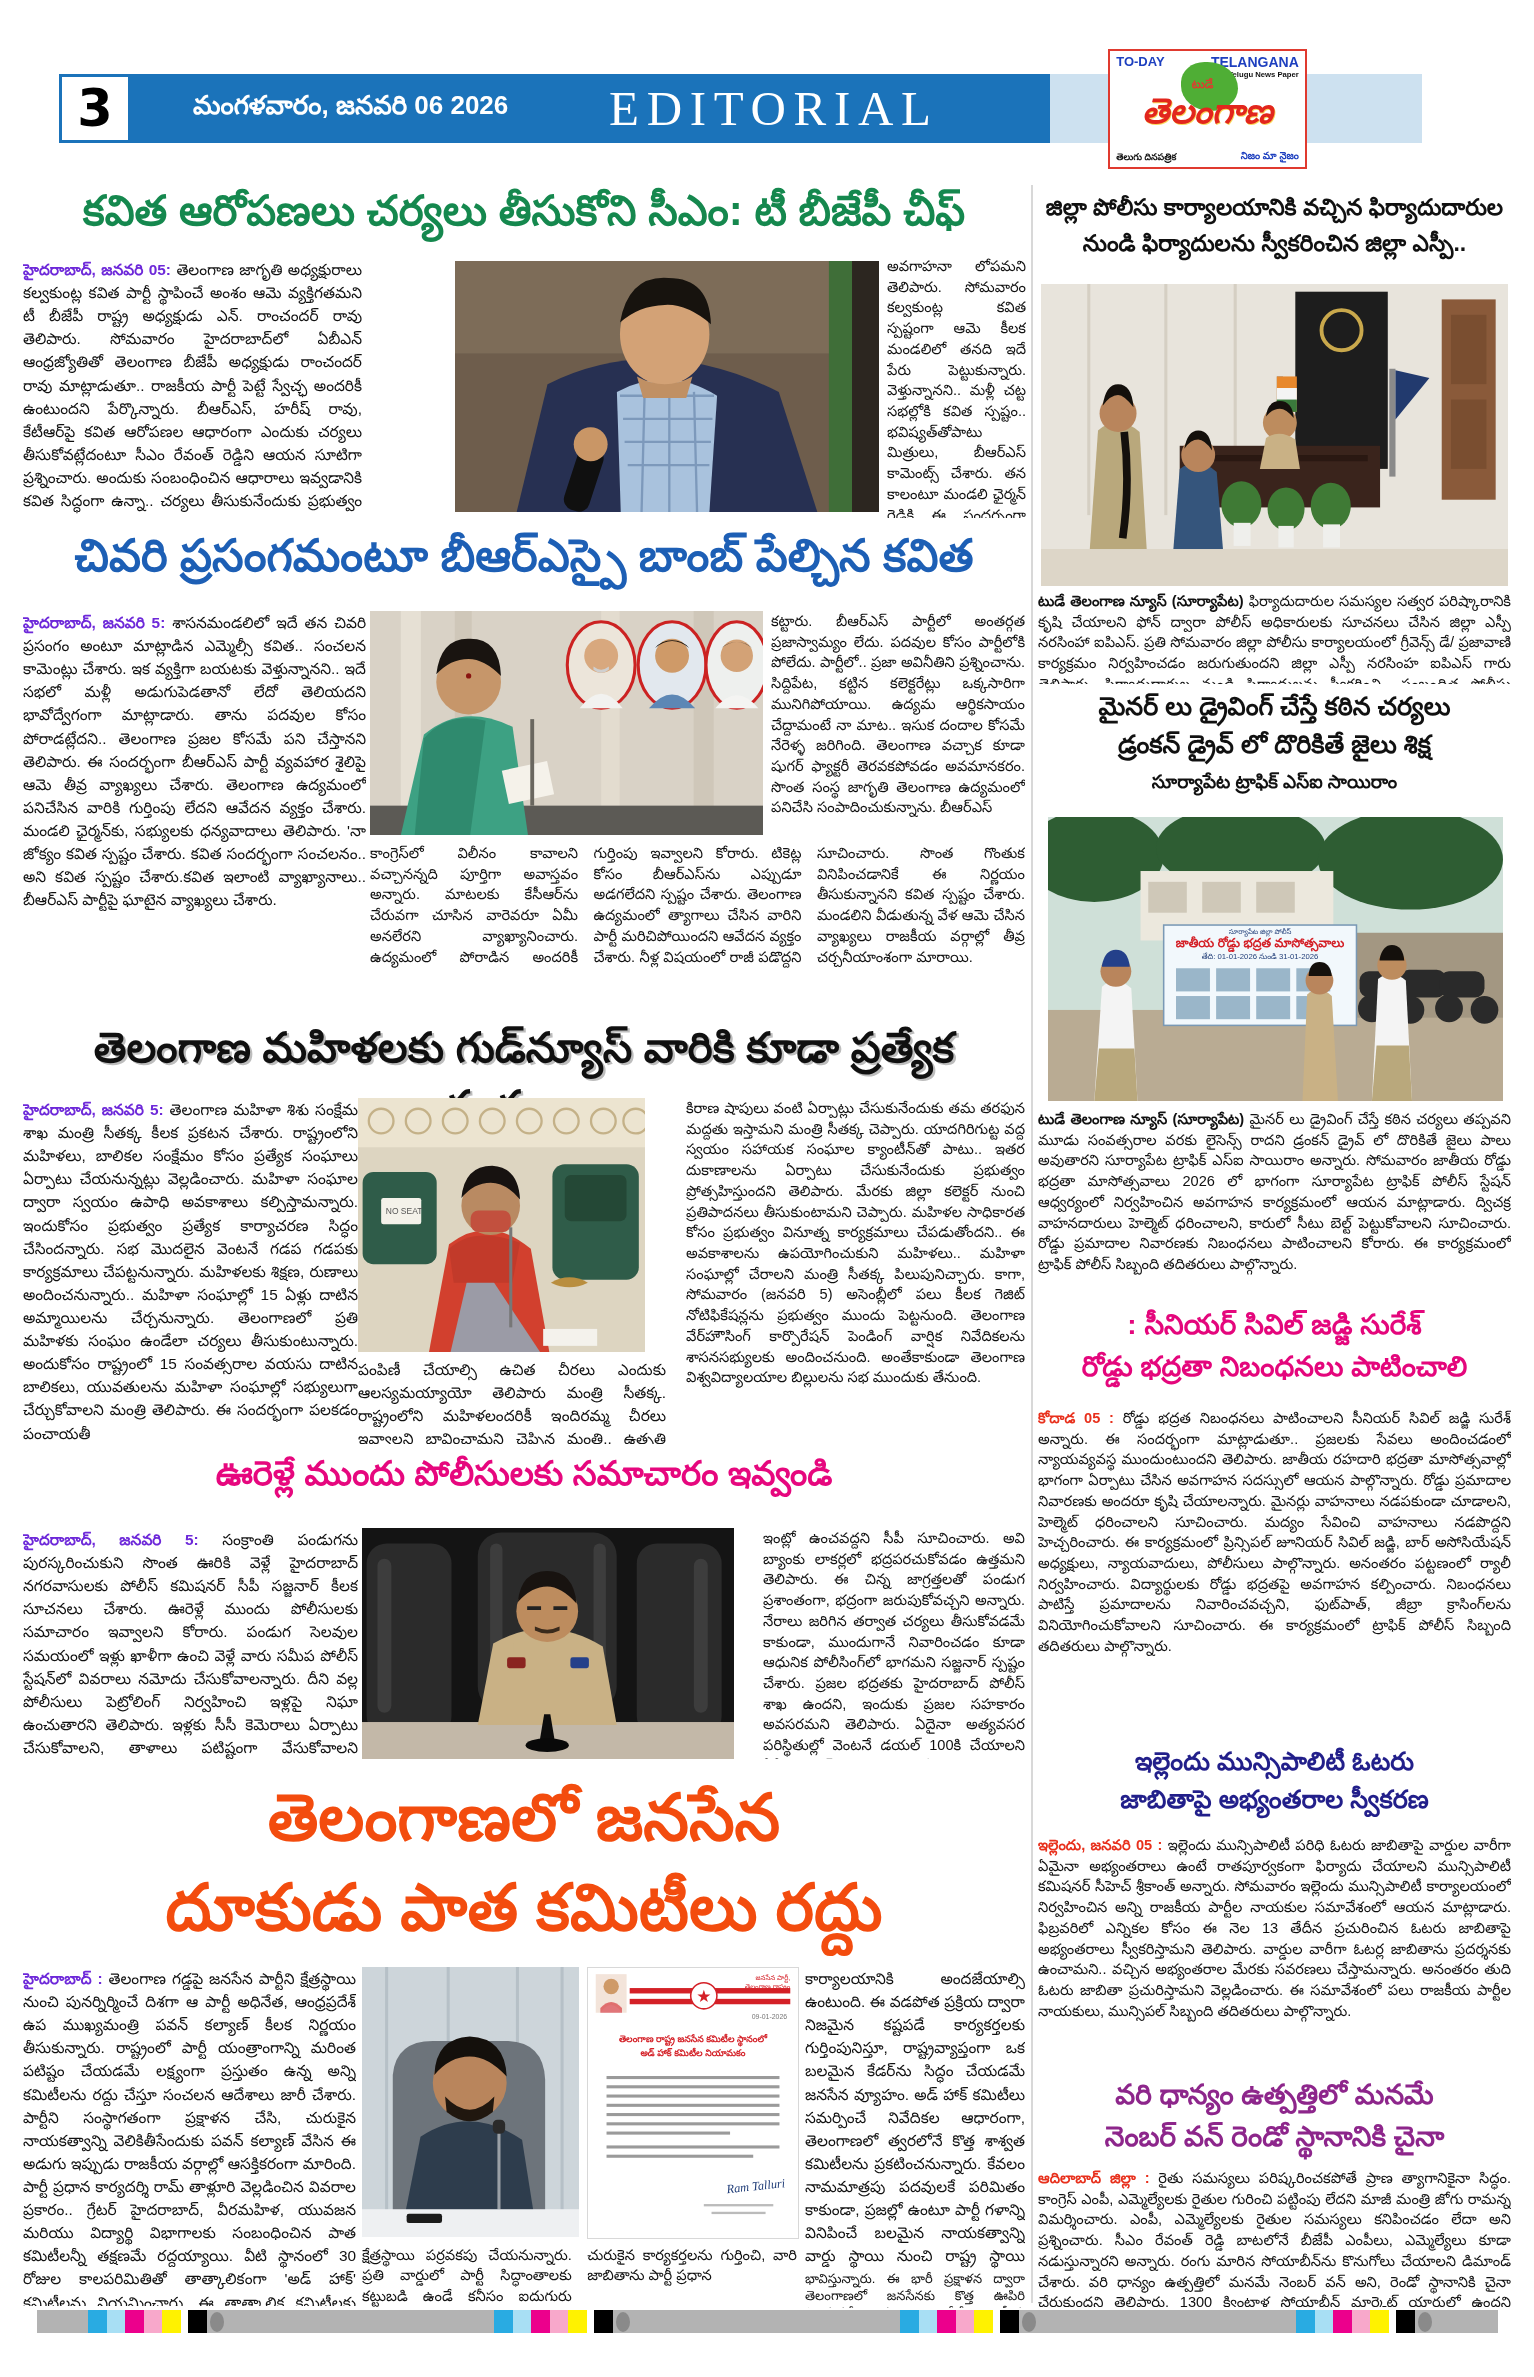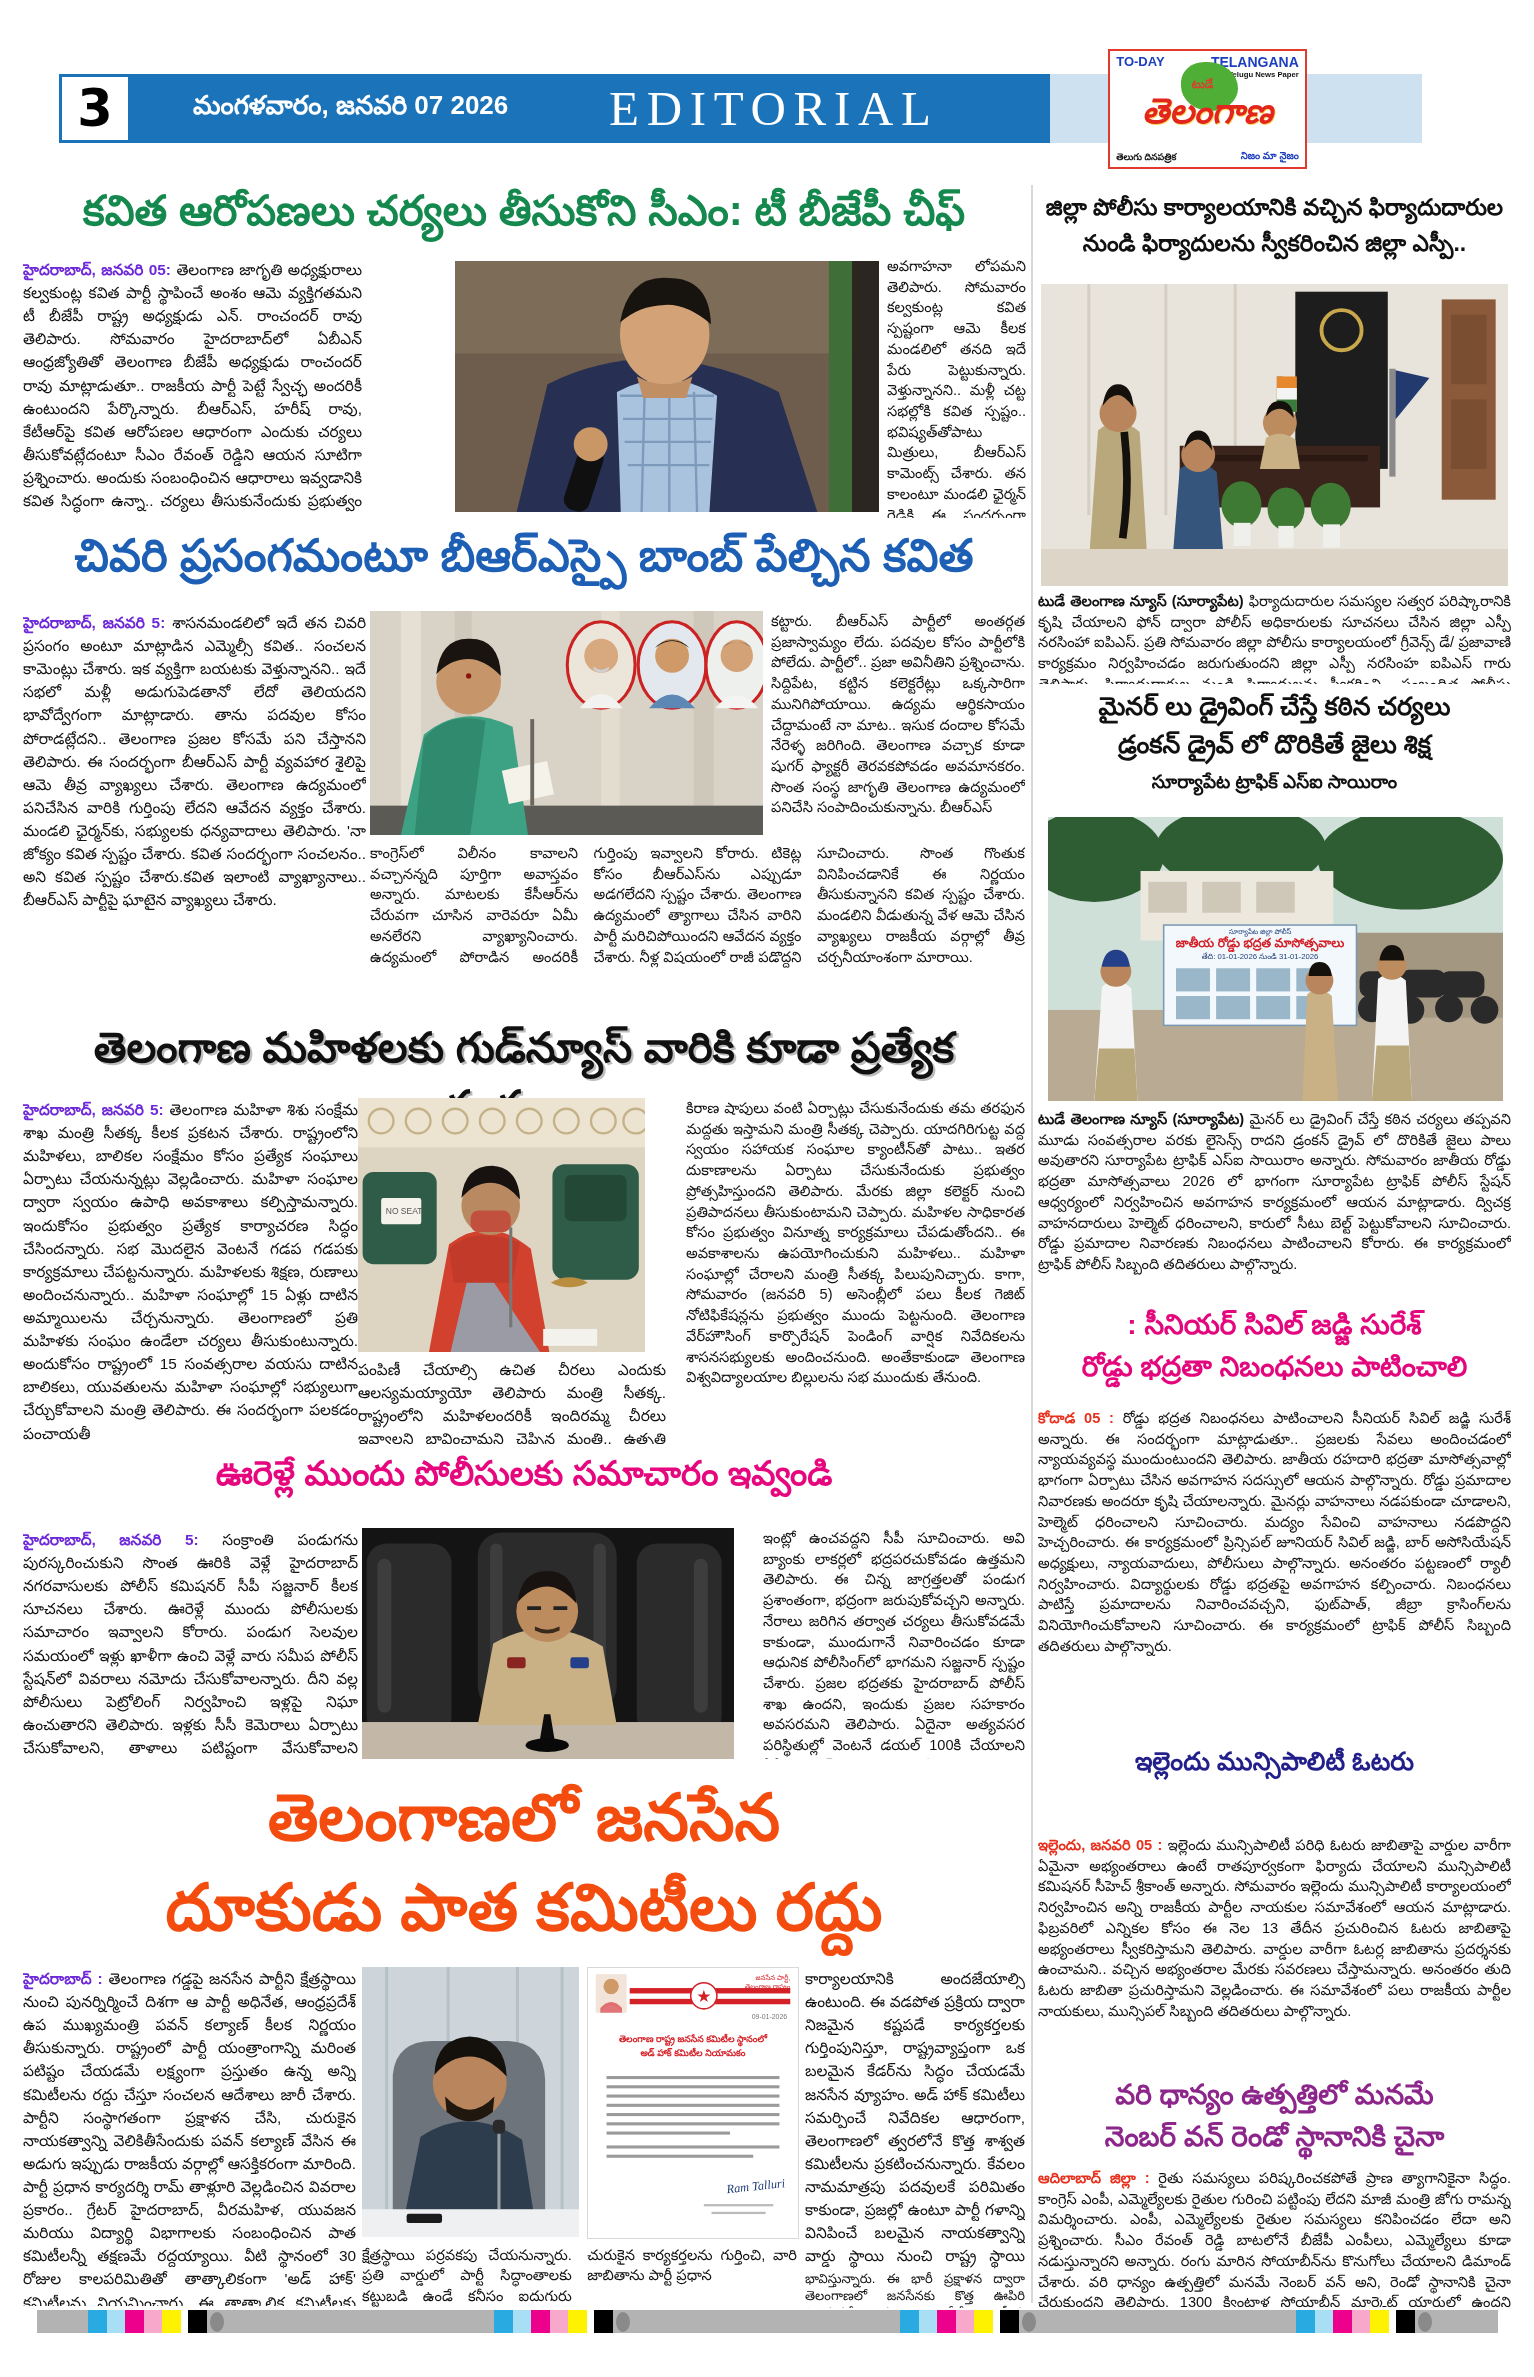--- a/index.html
+++ b/index.html
@@ -60,21 +60,21 @@
 <body>
 
 <div class="page">
 
   <div class="abs lightband" style="left:1050px;top:74px;width:372px;height:69px;"></div>
   <div class="abs bluebar" style="left:59px;top:74px;width:991px;height:69px;"></div>
   <div class="abs numbox" style="left:62px;top:77px;width:66px;height:63px;">
       <span>3</span>
     </div>
   <div class="abs hdate" style="left:193px;top:74px;">
-      <span>మంగళవారం, జనవరి 07  2026</span>
+      <span>మంగళవారం, జనవరి 06  2026</span>
     </div>
   <div class="abs masthead" style="left:609px;top:74px;">EDITORIAL</div>
 
   <div class="abs logo" style="left:1108px;top:49px;width:199px;height:120px;">
     <span class="tl">TO-DAY</span>
     <span class="tr"><span>TELANGANA</span><small>Telugu News Paper</small></span>
     <span class="map">
         <span>టుడే</span>
       </span>
     <span class="script">తెలంగాణ</span>
@@ -405,20 +405,21 @@
     <div>: సీనియర్ సివిల్ జడ్జి సురేశ్</div>
     <div>రోడ్డు భద్రతా నిబంధనలు పాటించాలి</div>
   </div>
   <div class="abs bt-s" style="left:1038px;top:1408px;width:473px;height:325px;">
     <span class="dl2">కోదాడ 05 :</span>
     <span>రోడ్డు భద్రత నిబంధనలు పాటించాలని సీనియర్ సివిల్ జడ్జి సురేశ్ అన్నారు. ఈ సందర్భంగా మాట్లాడుతూ.. ప్రజలకు సేవలు అందించడంలో న్యాయవ్యవస్థ ముందుంటుందని తెలిపారు. జాతీయ రహదారి భద్రతా మాసోత్సవాల్లో భాగంగా ఏర్పాటు చేసిన అవగాహన సదస్సులో ఆయన పాల్గొన్నారు. రోడ్డు ప్రమాదాల నివారణకు అందరూ కృషి చేయాలన్నారు. మైనర్లు వాహనాలు నడపకుండా చూడాలని, హెల్మెట్ ధరించాలని సూచించారు. మద్యం సేవించి వాహనాలు నడపొద్దని హెచ్చరించారు. ఈ కార్యక్రమంలో ప్రిన్సిపల్ జూనియర్ సివిల్ జడ్జి, బార్ అసోసియేషన్ అధ్యక్షులు, న్యాయవాదులు, పోలీసులు పాల్గొన్నారు. అనంతరం పట్టణంలో ర్యాలీ నిర్వహించారు. విద్యార్థులకు రోడ్డు భద్రతపై అవగాహన కల్పించారు. నిబంధనలు పాటిస్తే ప్రమాదాలను నివారించవచ్చని, ఫుట్‌పాత్, జీబ్రా క్రాసింగ్‌లను వినియోగించుకోవాలని సూచించారు. ఈ కార్యక్రమంలో ట్రాఫిక్ పోలీస్ సిబ్బంది తదితరులు పాల్గొన్నారు.</span>
   </div>
 
   <div class="abs hl h-rd" style="left:1038px;top:1742px;width:473px;">
     <div>ఇల్లెందు మున్సిపాలిటీ ఓటరు</div>
+    <div>జాబితాపై అభ్యంతరాల స్వీకరణ</div>
   </div>
   <div class="abs bt-s" style="left:1038px;top:1835px;width:473px;height:228px;">
     <span class="dl2">ఇల్లెందు, జనవరి 05 :</span>
     <span>ఇల్లెందు మున్సిపాలిటీ పరిధి ఓటరు జాబితాపై వార్డుల వారీగా ఏమైనా అభ్యంతరాలు ఉంటే రాతపూర్వకంగా ఫిర్యాదు చేయాలని మున్సిపాలిటీ కమిషనర్ సీహెచ్ శ్రీకాంత్ అన్నారు. సోమవారం ఇల్లెందు మున్సిపాలిటీ కార్యాలయంలో నిర్వహించిన అన్ని రాజకీయ పార్టీల నాయకుల సమావేశంలో ఆయన మాట్లాడారు. ఫిబ్రవరిలో ఎన్నికల కోసం ఈ నెల 13 తేదీన ప్రచురించిన ఓటరు జాబితాపై అభ్యంతరాలు స్వీకరిస్తామని తెలిపారు. వార్డుల వారీగా ఓటర్ల జాబితాను ప్రదర్శనకు ఉంచామని.. వచ్చిన అభ్యంతరాల మేరకు సవరణలు చేస్తామన్నారు. అనంతరం తుది ఓటరు జాబితా ప్రచురిస్తామని వెల్లడించారు. ఈ సమావేశంలో పలు రాజకీయ పార్టీల నాయకులు, మున్సిపల్ సిబ్బంది తదితరులు పాల్గొన్నారు.</span>
   </div>
 
   <div class="abs hl h-re" style="left:1038px;top:2074px;width:473px;">
     <div>వరి ధాన్యం ఉత్పత్తిలో మనమే</div>
     <div>నెంబర్ వన్ రెండో స్థానానికి చైనా</div>
   </div>

